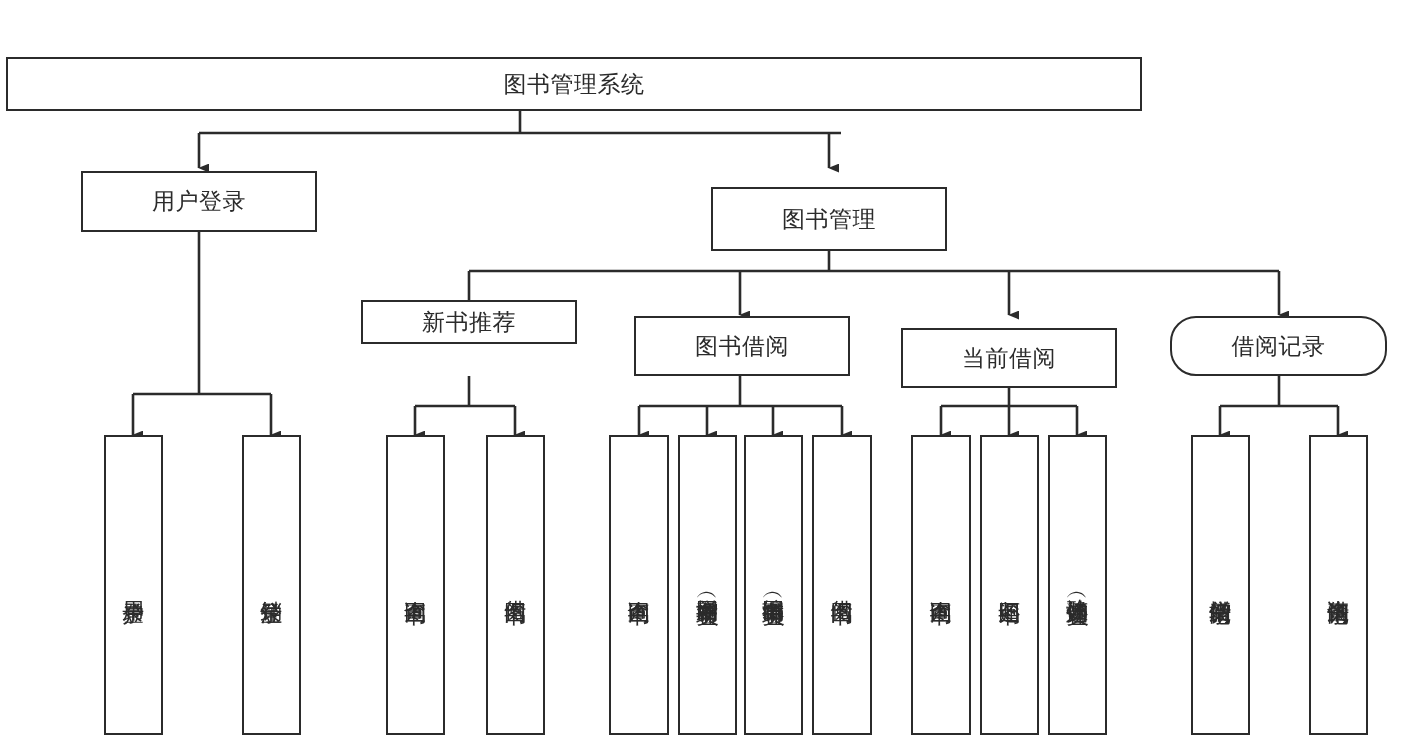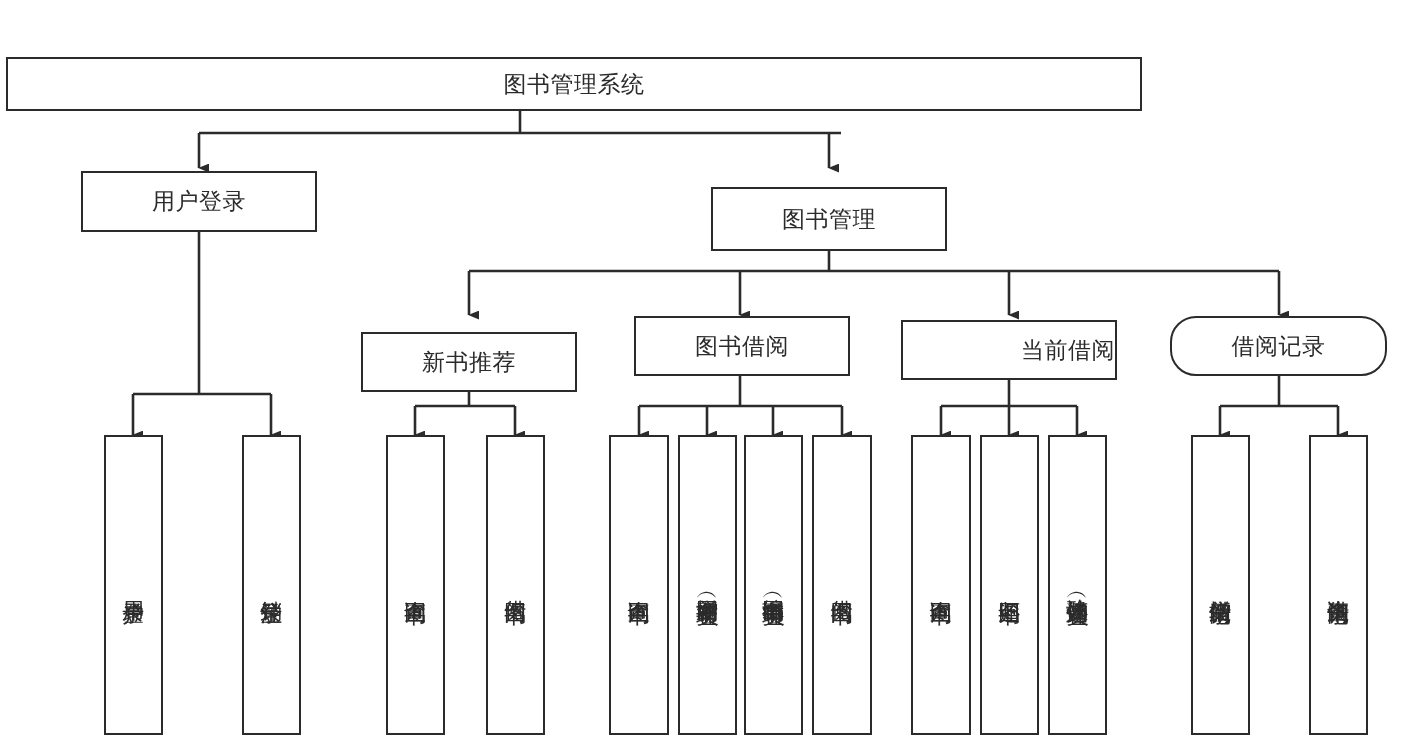--- a/index.html
+++ b/index.html
@@ -126,27 +126,27 @@
     <span class="label">图书管理系统</span>
   </div>
 
   <div class="node node-h" style="left:81px; top:171px; width:236px; height:61px;">
     <span class="label">用户登录</span>
   </div>
   <div class="node node-h" style="left:711px; top:187px; width:236px; height:64px;">
     <span class="label">图书管理</span>
   </div>
 
-  <div class="node node-h" style="left:361px; top:332px; width:216px; height:60px;">
+  <div class="node node-h" style="left:361px; top:300px; width:216px; height:44px;">
     <span class="label">新书推荐</span>
   </div>
   <div class="node node-h" style="left:634px; top:316px; width:216px; height:60px;">
     <span class="label">图书借阅</span>
   </div>
-  <div class="node node-h" style="left:901px; top:320px; width:216px; height:60px;justify-content:flex-end;">
+  <div class="node node-h" style="left:901px; top:328px; width:216px; height:60px;">
     <span class="label">当前借阅</span>
   </div>
   <div class="node node-h" style="left:1170px; top:316px; width:217px; height:60px;border-radius:26px;">
     <span class="label">借阅记录</span>
   </div>
 
   <div class="node node-v" style="left:104px; top:435px; width:59px; height:300px;">
     <span class="label-v">用户登录</span>
   </div>
   <div class="node node-v" style="left:242px; top:435px; width:59px; height:300px;">

